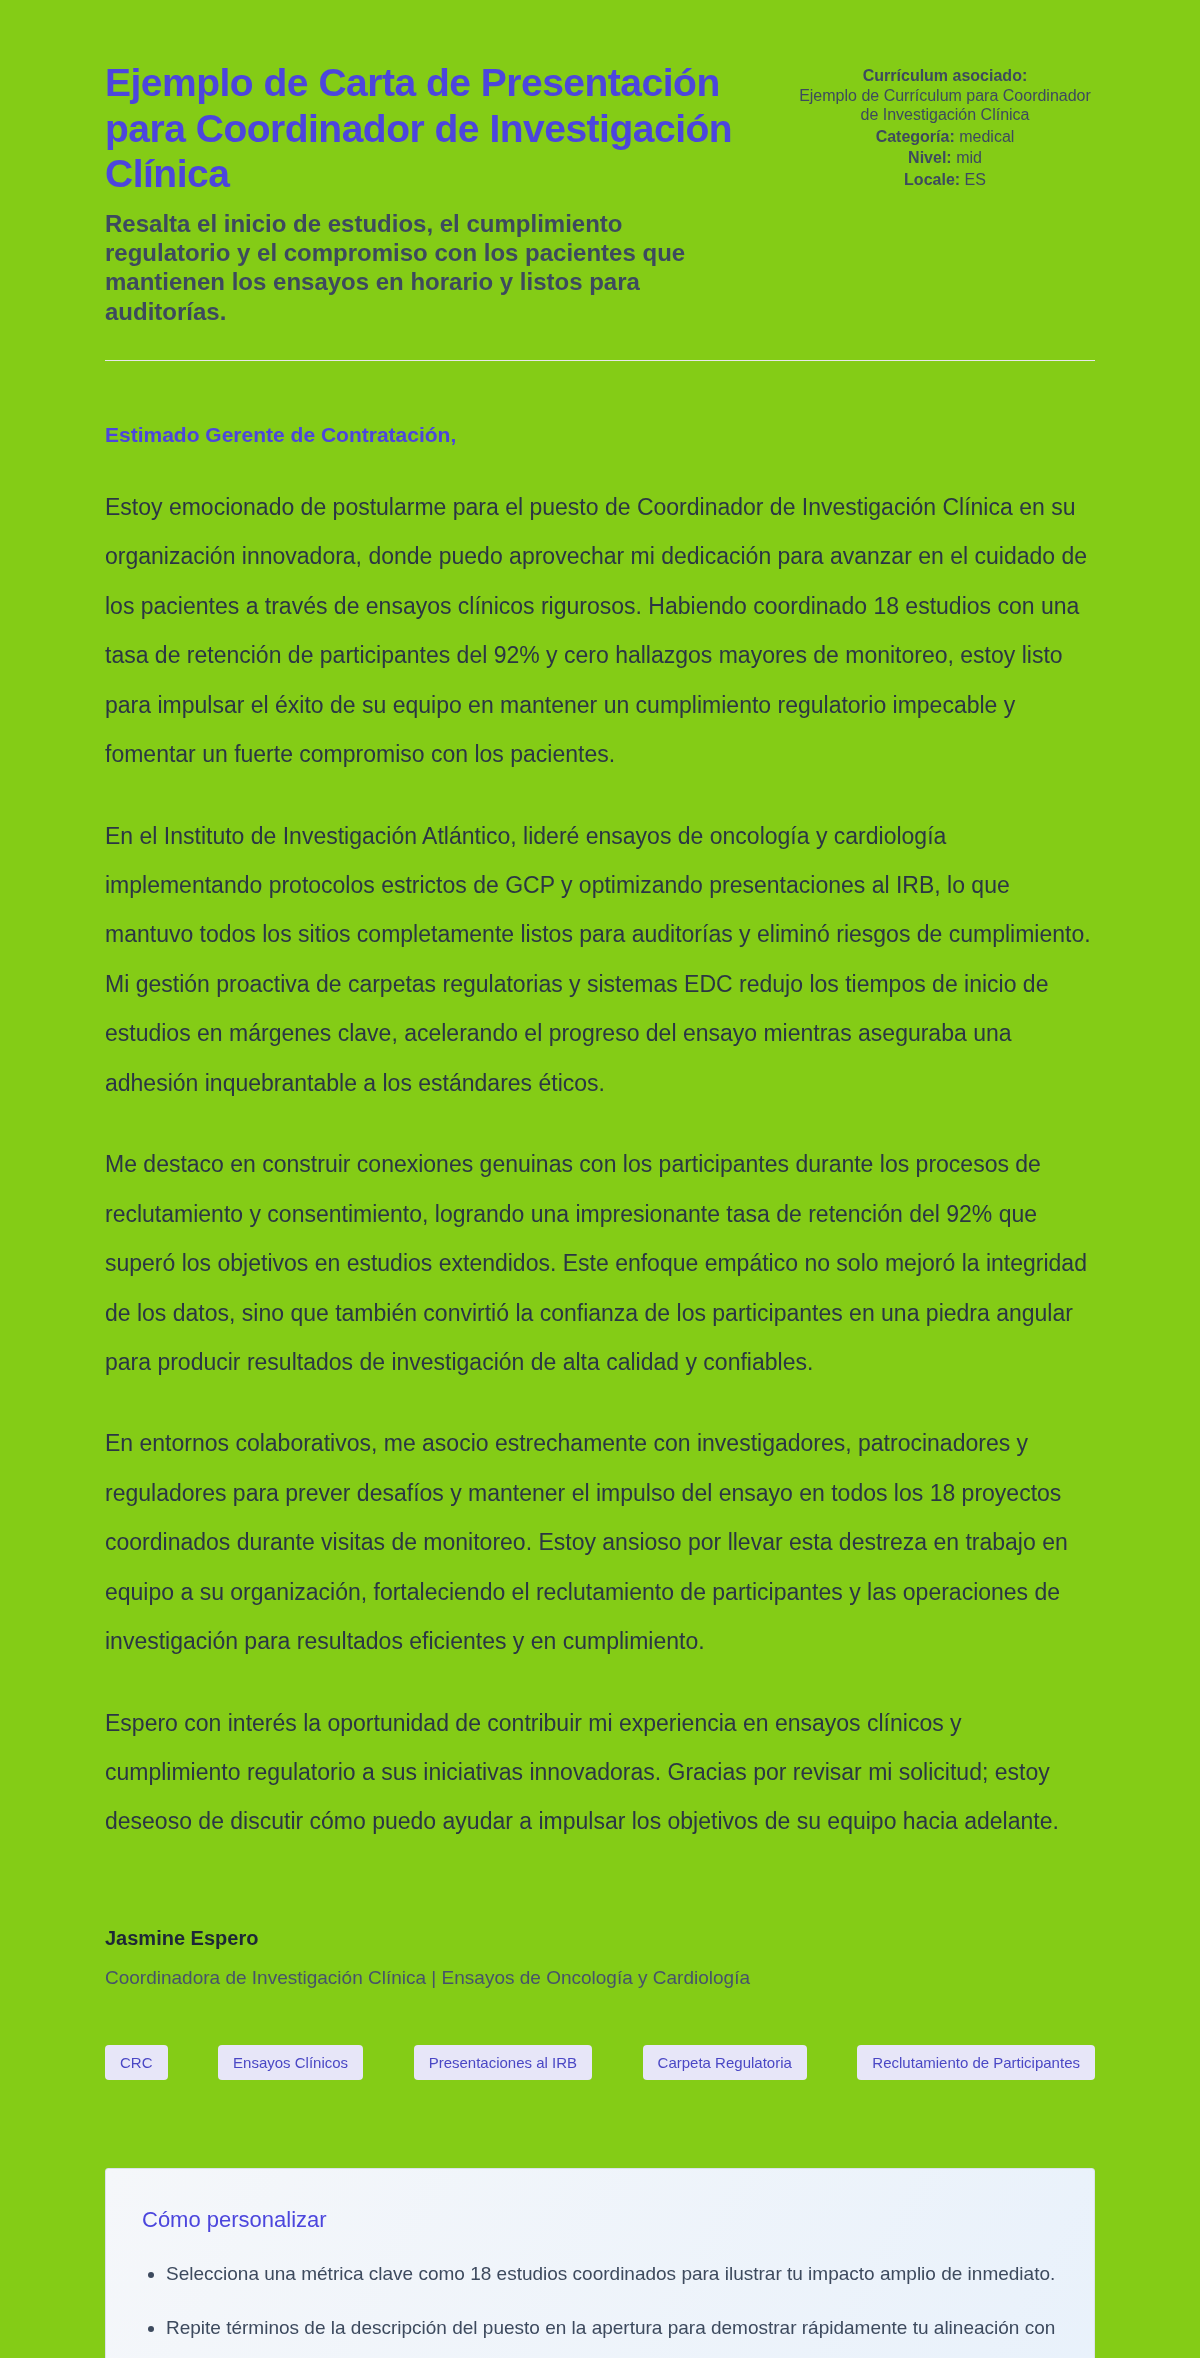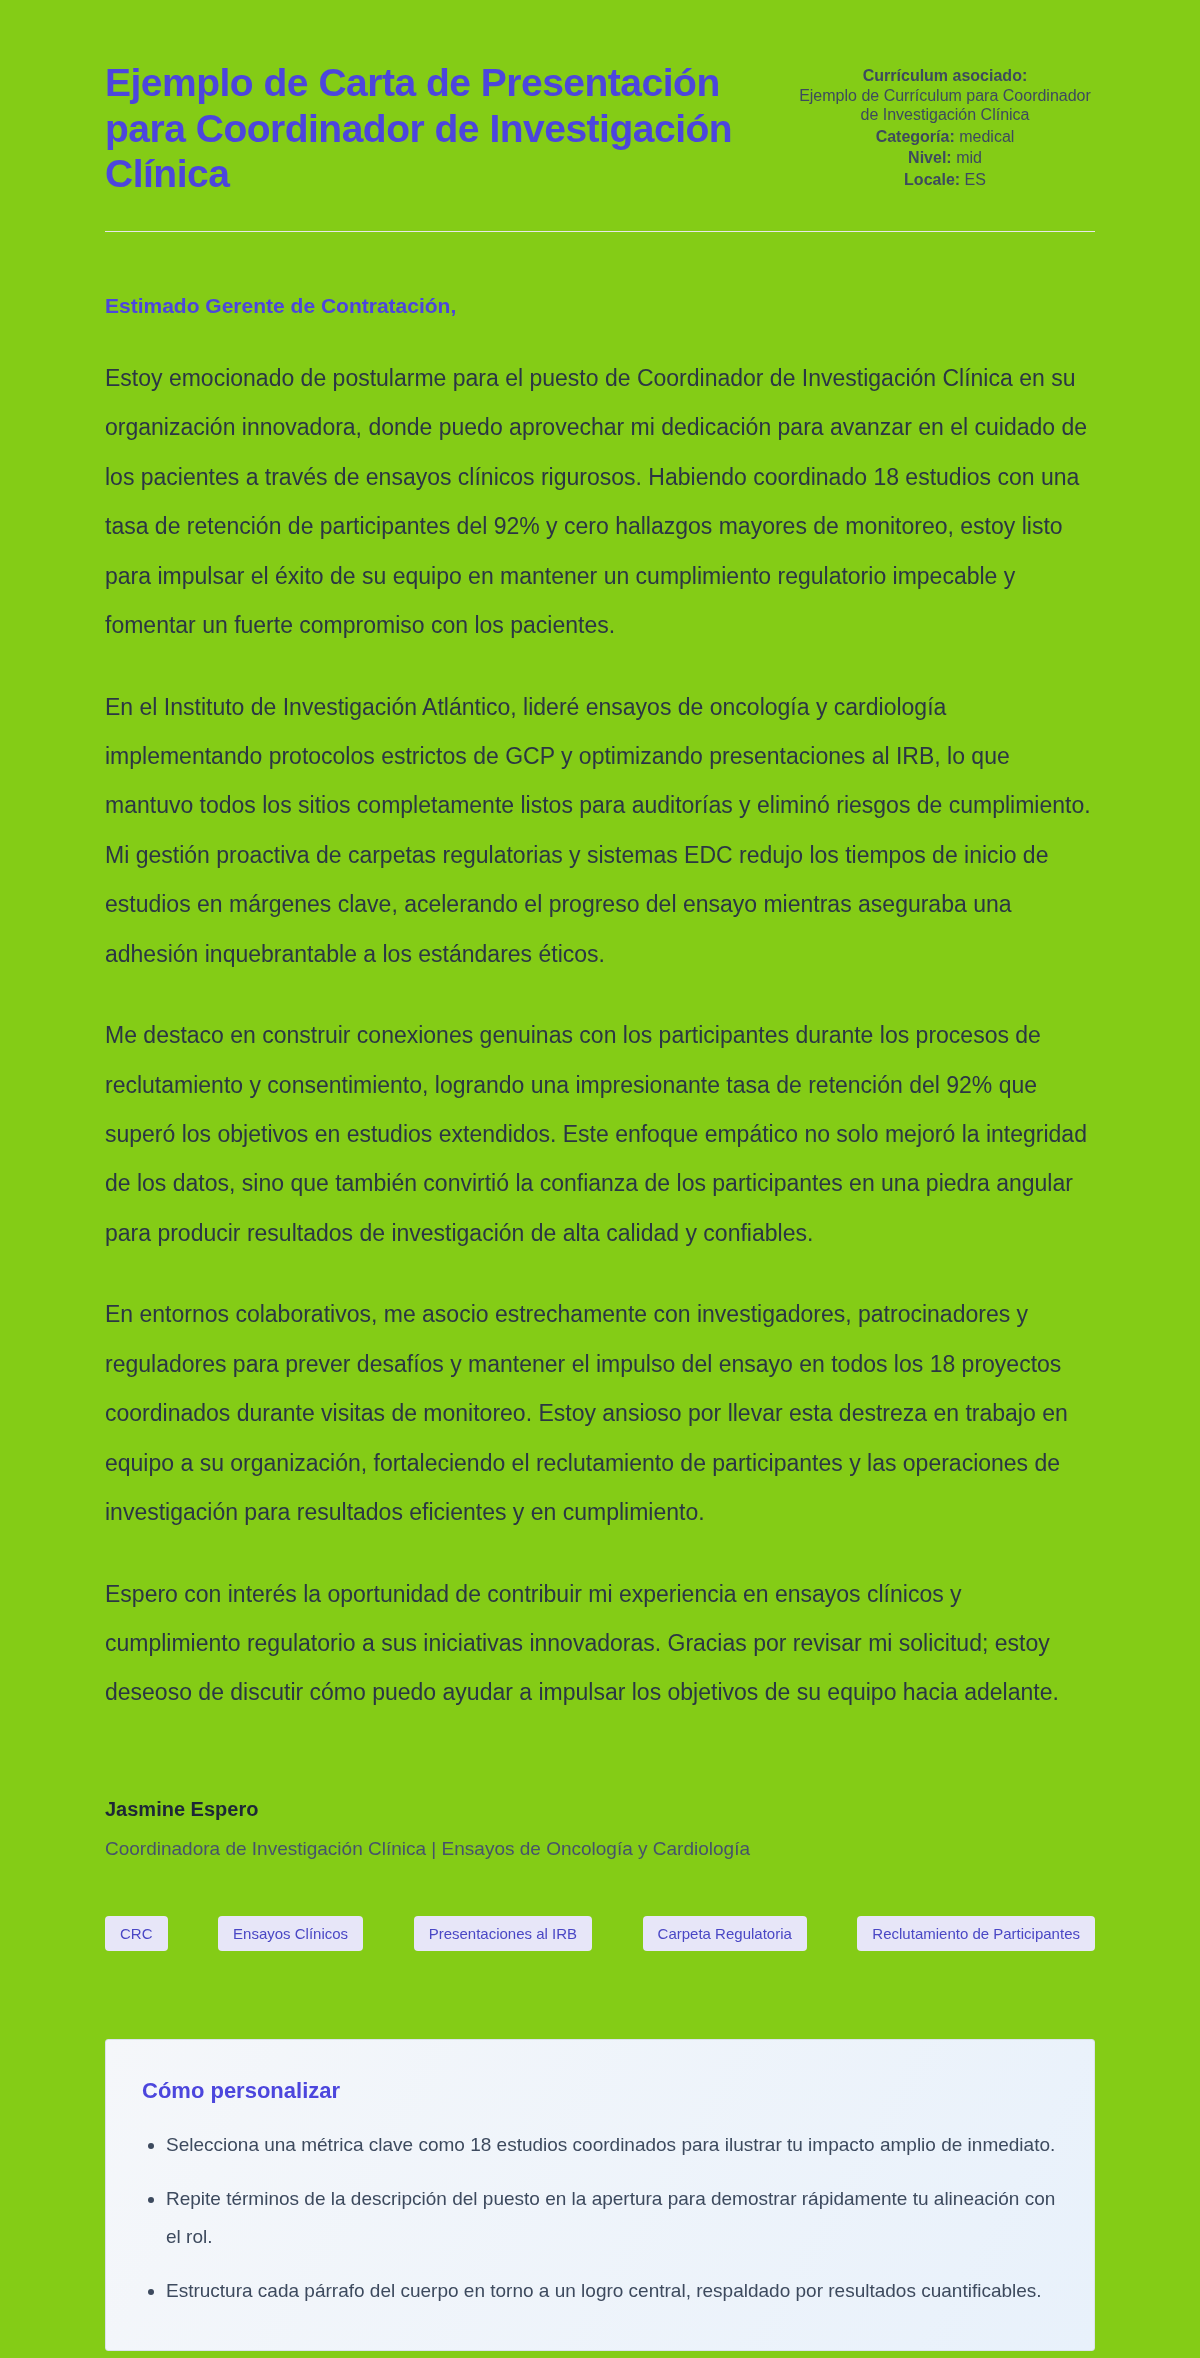--- a/index.html
+++ b/index.html
@@ -119,21 +119,21 @@
   .tips-box {
     margin-top: 88px;
     border: 1px solid #dbe2ec;
     border-radius: 3px;
     background: linear-gradient(120deg, #f5f7fa 0%, #e8f1fb 100%);
     padding: 32px 36px 40px 36px;
   }
   .tips-title {
     margin: 6px 0 0 0;
     font-size: 22px;
-    font-weight: 700;
+    font-weight: 400;
     color: #4c46dd;
   }
   .tips-list {
     margin: 22px 0 0 0;
     padding-left: 24px;
   }
   .tips-list li {
     font-size: 19px;
     line-height: 2.0;
     color: #3d4a5e;
@@ -143,20 +143,21 @@
 </style>
 </head>
 <body>
 
 <div class="page">
   <div class="content">
 
     <div class="header-row">
       <div class="header-left">
         <h1 class="page-title">Ejemplo de Carta de Presentación para Coordinador de Investigación Clínica</h1>
+        <p class="page-subtitle">Resalta el inicio de estudios, el cumplimiento regulatorio y el compromiso con los pacientes que mantienen los ensayos en horario y listos para auditorías.</p>
       </div>
       <div class="meta">
         <div class="label">Currículum asociado:</div>
         <a class="meta-link">Ejemplo de Currículum para Coordinador de Investigación Clínica</a>
         <div class="meta-line">
           <span class="label">Categoría:</span>
           <span>medical</span>
         </div>
         <div class="meta-line">
           <span class="label">Nivel:</span>

